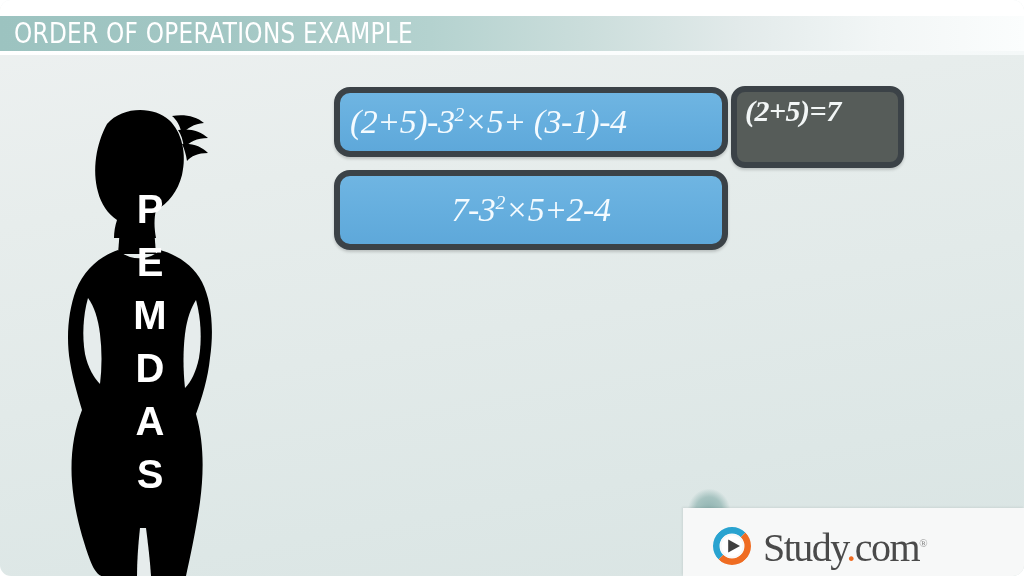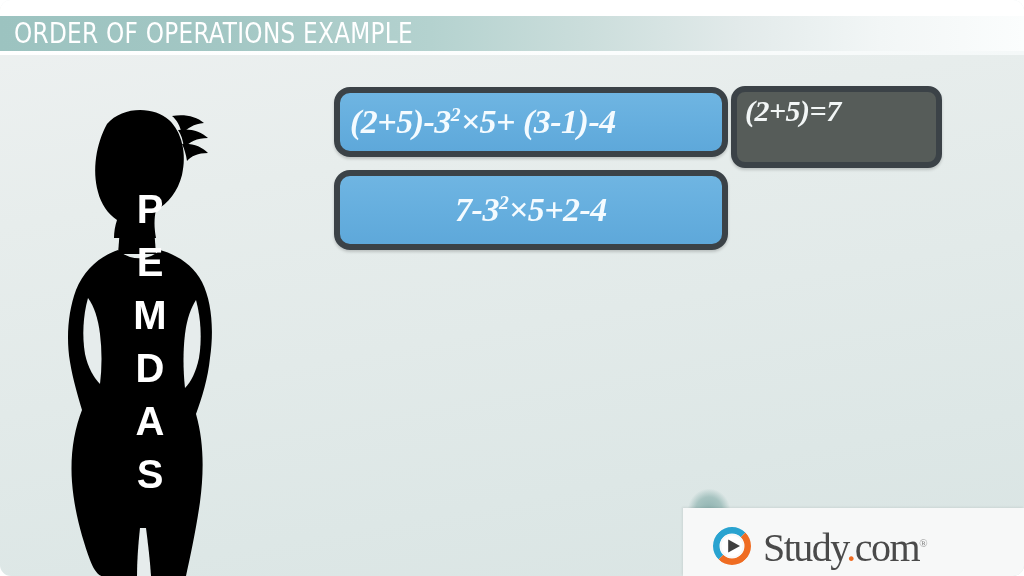--- a/index.html
+++ b/index.html
@@ -96,21 +96,21 @@
 
   
   .eq-box {
     position: absolute;
     box-sizing: border-box;
     background: linear-gradient(to bottom, #6fb5e2 0%, #65aede 55%, #5ea8da 100%);
     border: 6px solid #3b4247;
     border-radius: 16px;
     color: #f4fbff;
     font-family: "Liberation Serif", "DejaVu Serif", serif;
-    font-weight: bold;
+    font-weight: normal;
     font-style: italic;
     white-space: nowrap;
     display: flex;
     align-items: center;
     box-shadow: 0 2px 3px rgba(0,0,0,0.18);
   }
   #eq-box-1 {
     left: 334px;
     top: 87px;
     width: 394px;
@@ -128,21 +128,21 @@
     font-size: 34px;
     letter-spacing: -0.5px;
     text-align: center;
   }
 
   .gray-box {
     position: absolute;
     box-sizing: border-box;
     left: 731px;
     top: 86px;
-    width: 211px;
+    width: 173px;
     height: 82px;
     background: #565c59;
     border: 6px solid #3b4247;
     border-radius: 14px;
     padding: 2px 12px 0 8px;
     color: #f2f6f6;
     font-family: "Liberation Serif", "DejaVu Serif", serif;
     font-weight: bold;
     font-style: italic;
     font-size: 30px;

